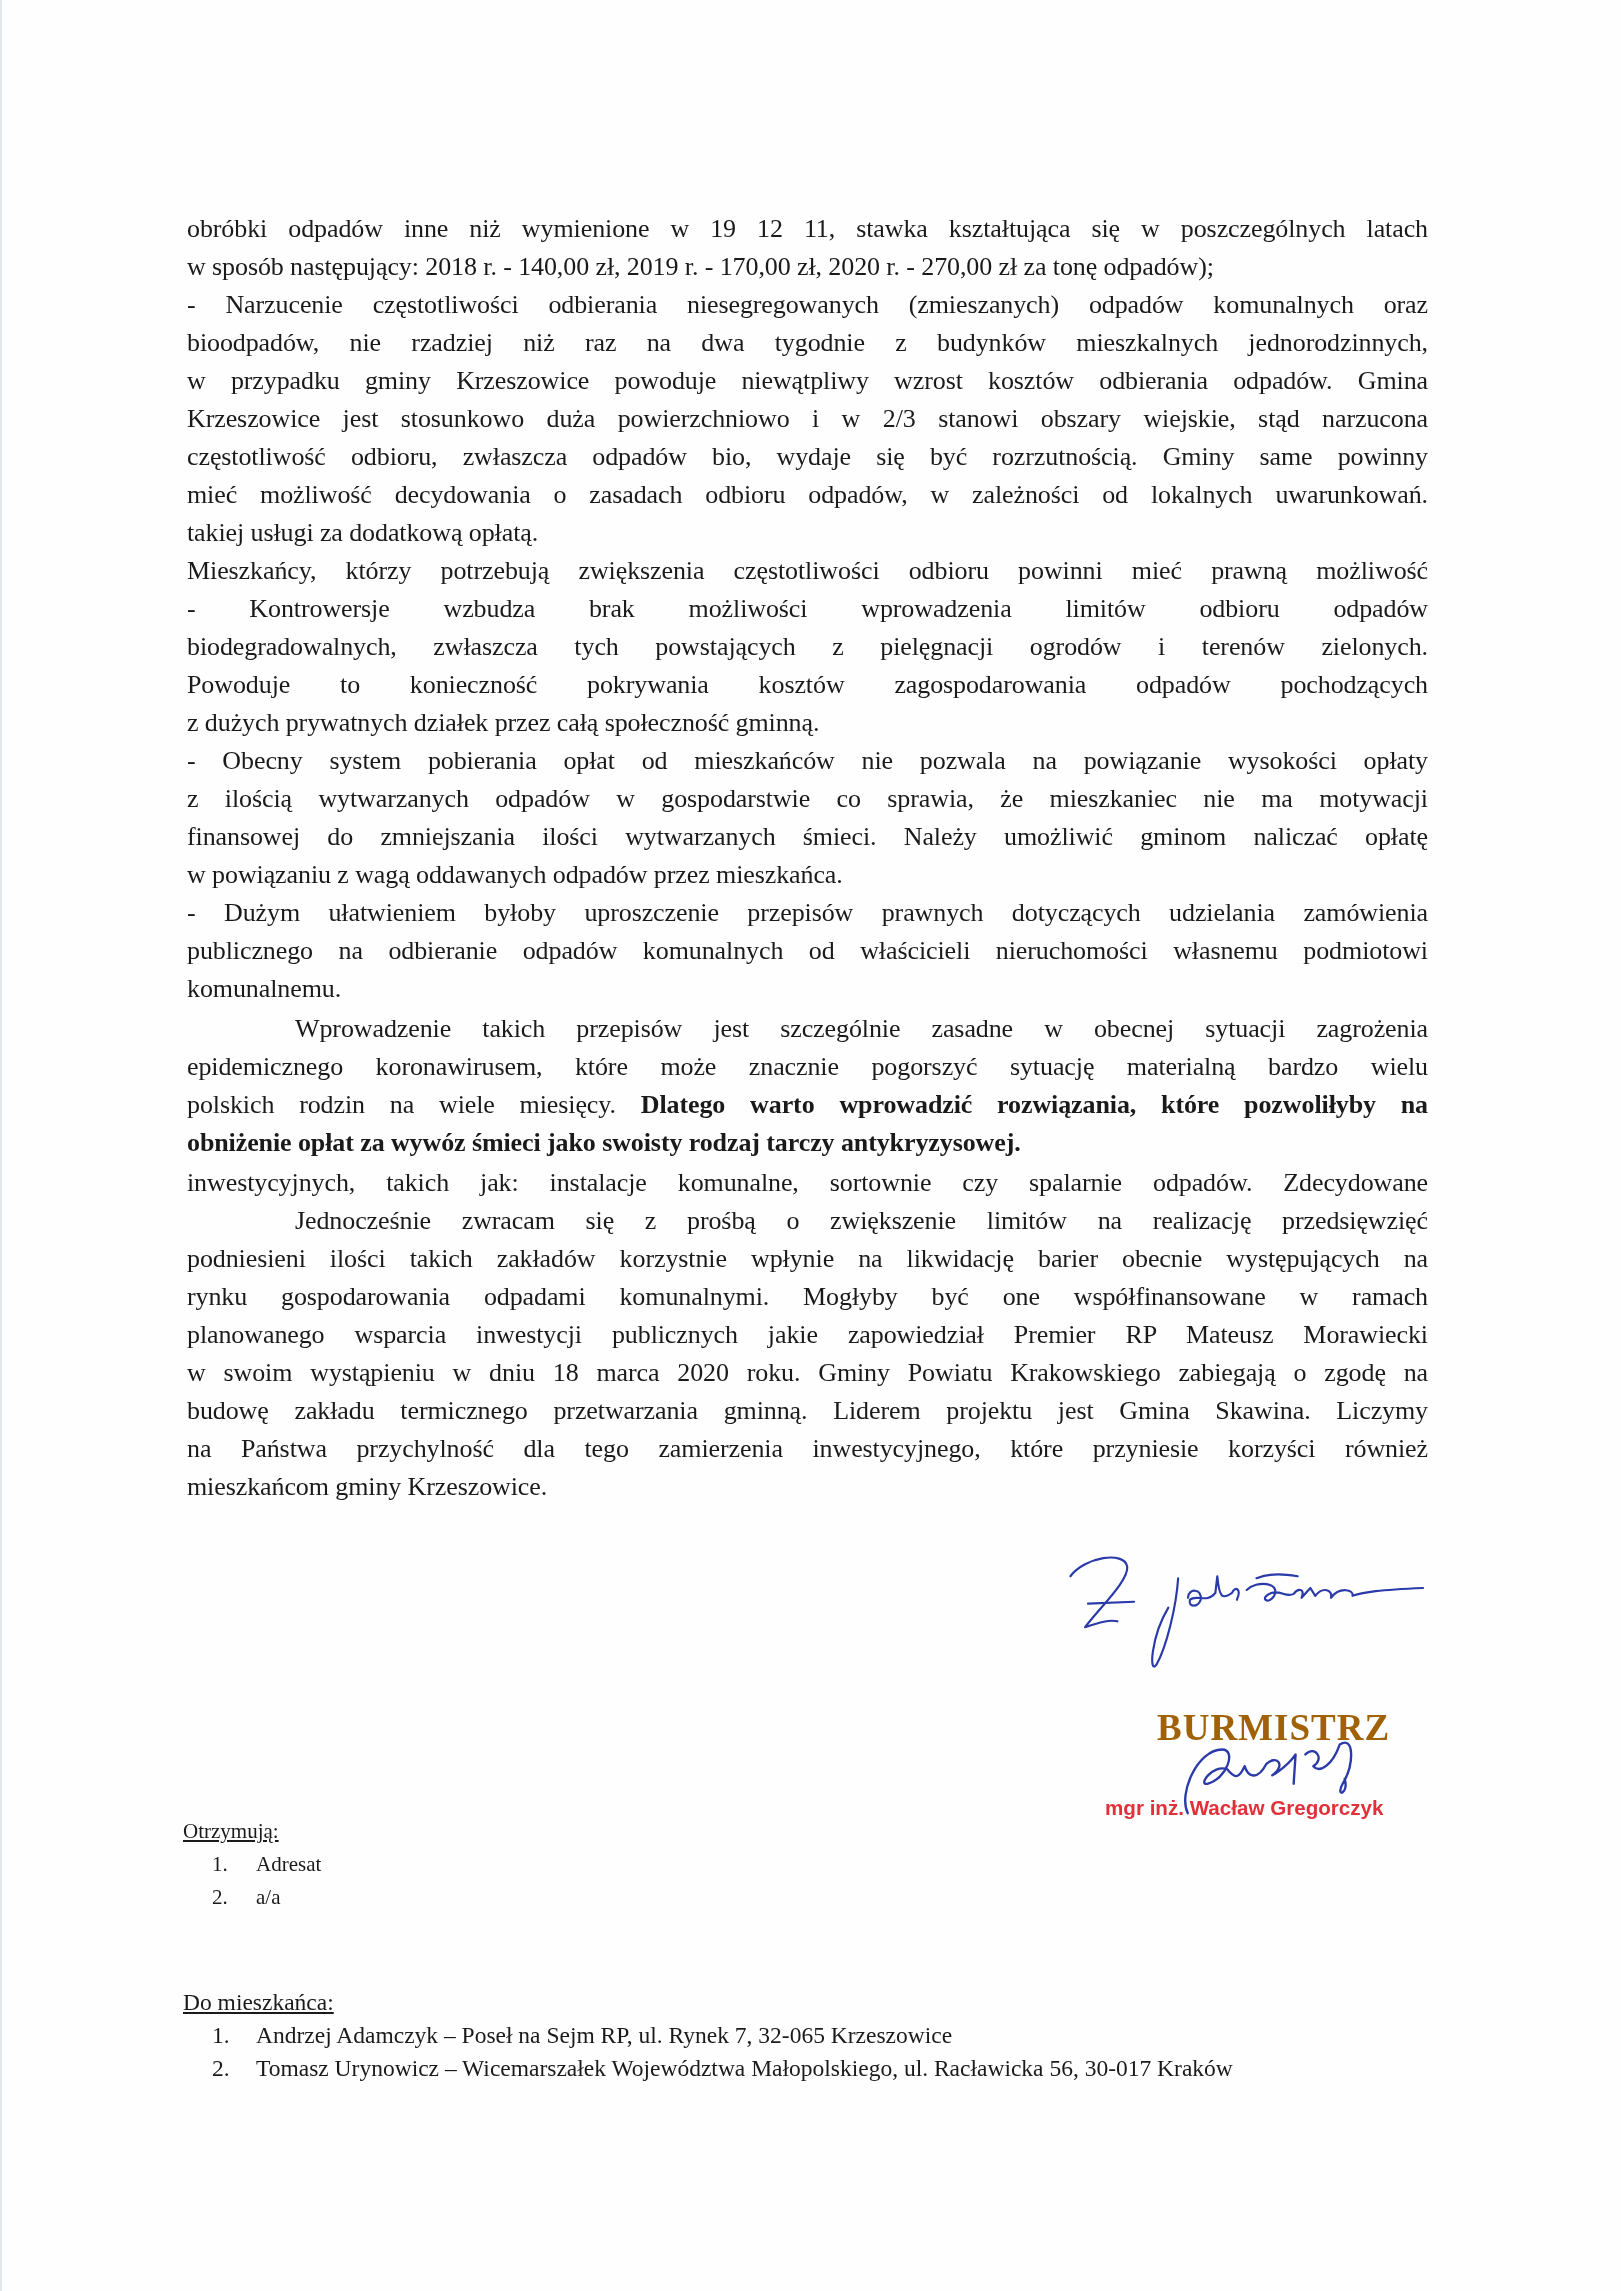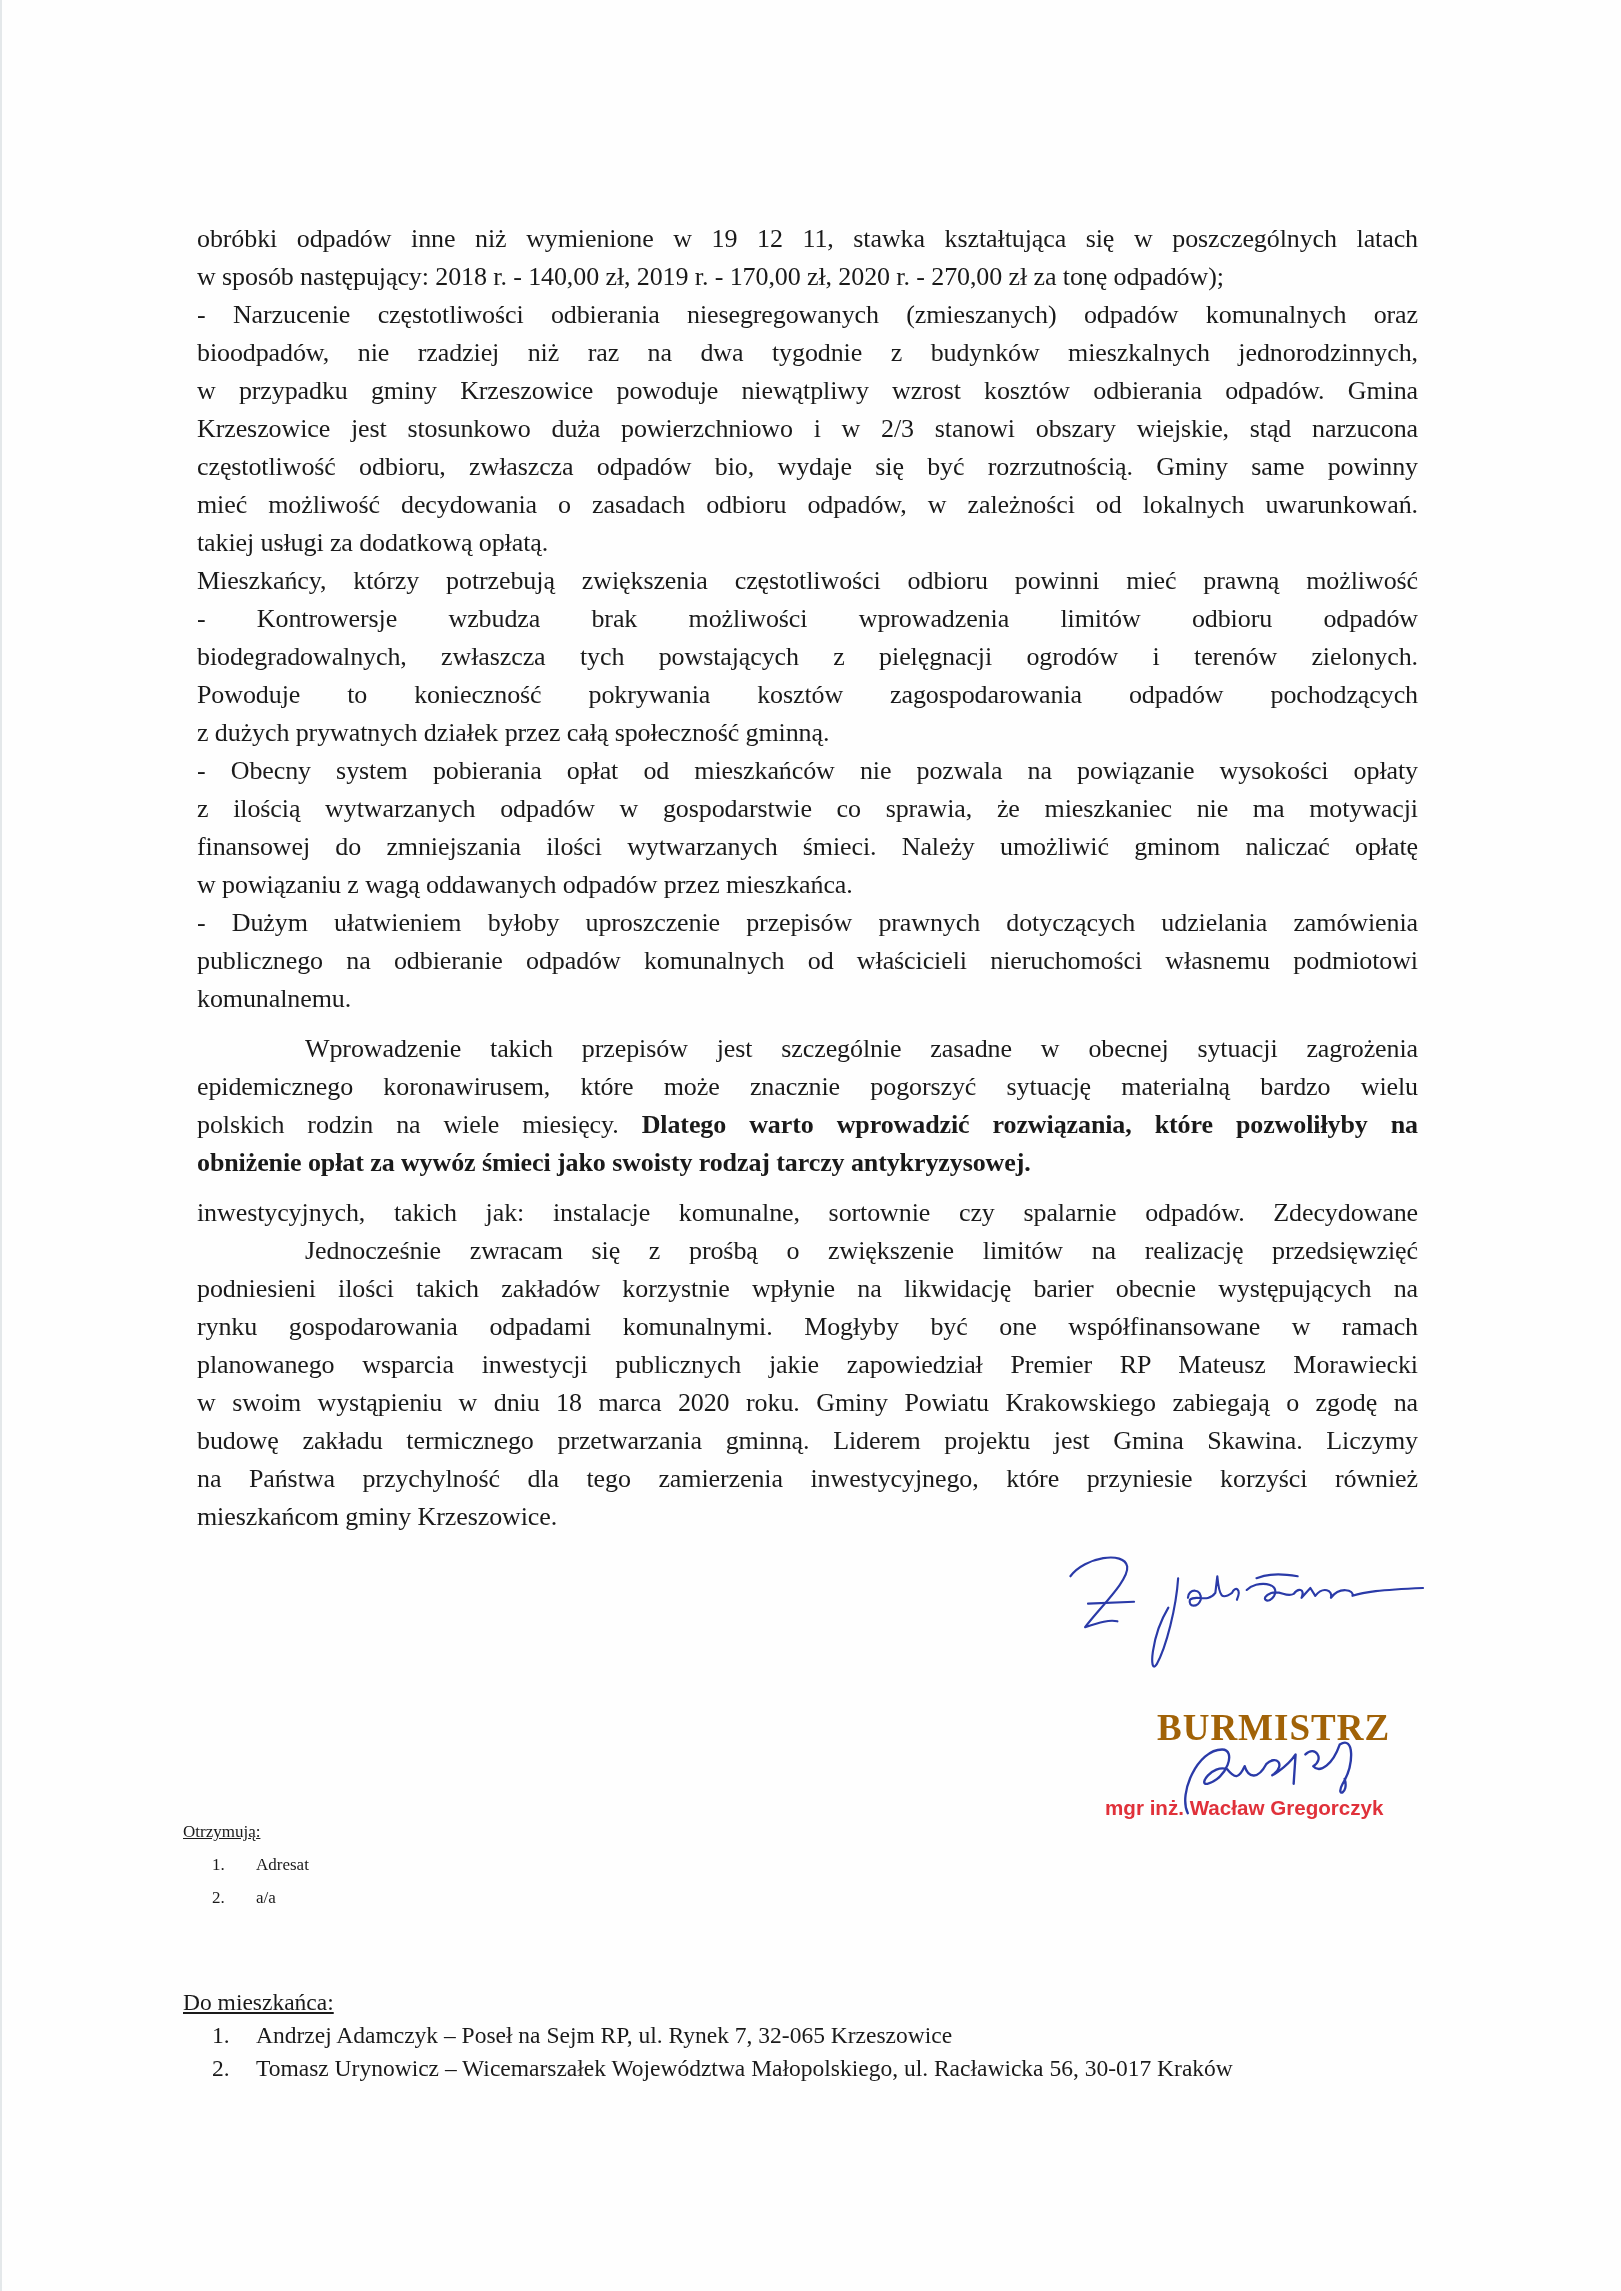--- a/index.html
+++ b/index.html
@@ -21,21 +21,21 @@
   .body-text {
     position: absolute;
     left: 183px;
     top: 208px;
     width: 1245px;
     font-size: 26px;
     line-height: 38px;
     text-align: justify;
     letter-spacing: -0.1px;
   }
-  .body-text p { margin: 12px; }
+  .body-text p { margin: 2px; }
   .indent { text-indent: 108px; }
   .bold { font-weight: bold; }
   .line { display: block; text-align-last: justify; }
   .line.last { text-align-last: left; }
 
   .signature-area {
     position: absolute;
     left: 1039px;
     top: 1539px;
     width: 470px;
@@ -59,21 +59,21 @@
     font-weight: bold;
     font-size: 20.6px;
     white-space: nowrap;
   }
   .stamp-sig { position: absolute; left: 127px; top: 186px; }
 
   .recipients {
     position: absolute;
     left: 181px;
     top: 1815px;
-    font-size: 17px;
+    font-size: 21px;
     line-height: 33px;
   }
   .section-heading { text-decoration: underline; display: block; }
   .list-item { display: block; padding-left: 29px; }
   .list-item .num { display: inline-block; width: 44px; }
 
   .cc {
     position: absolute;
     left: 181px;
     top: 1986px;

